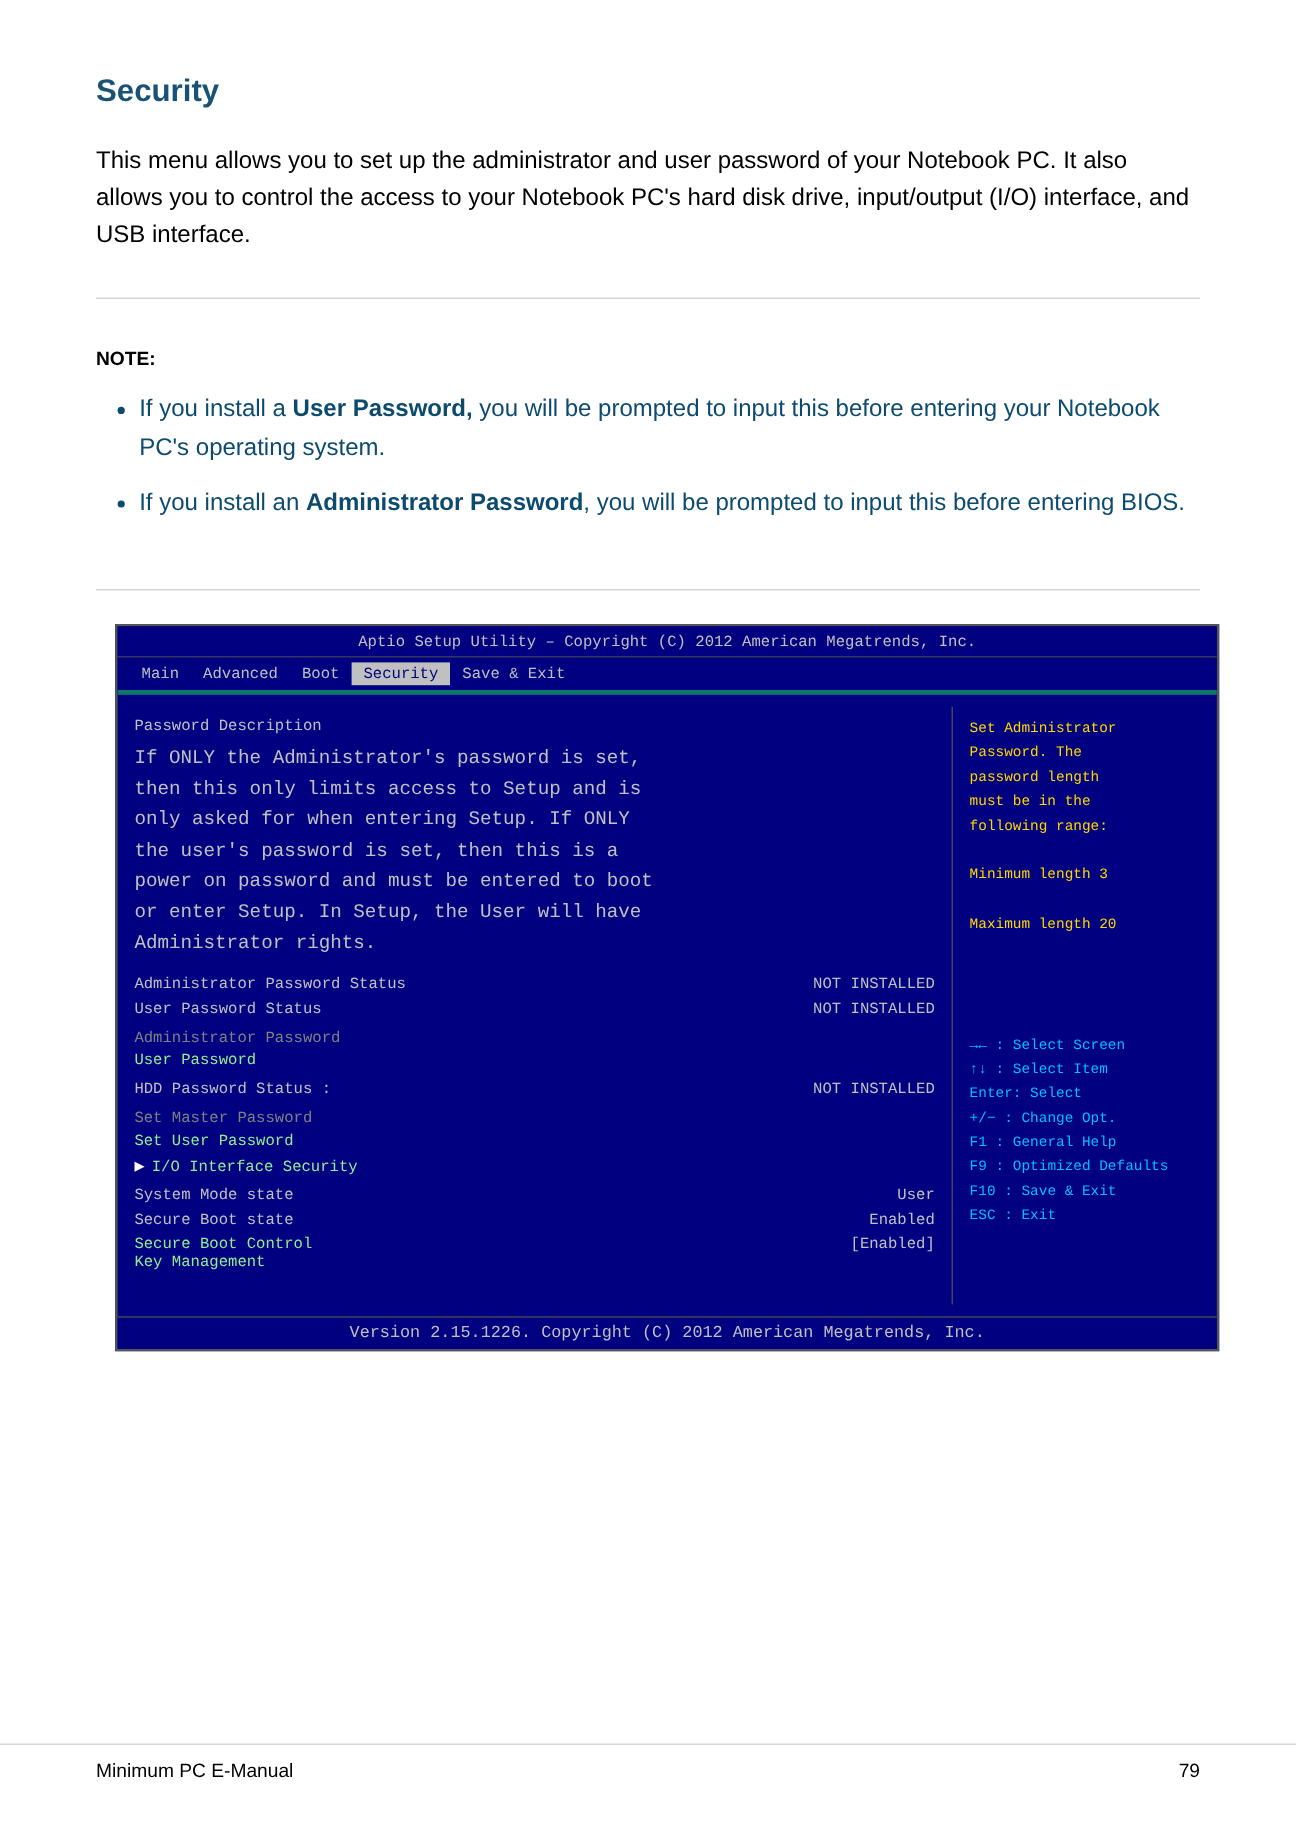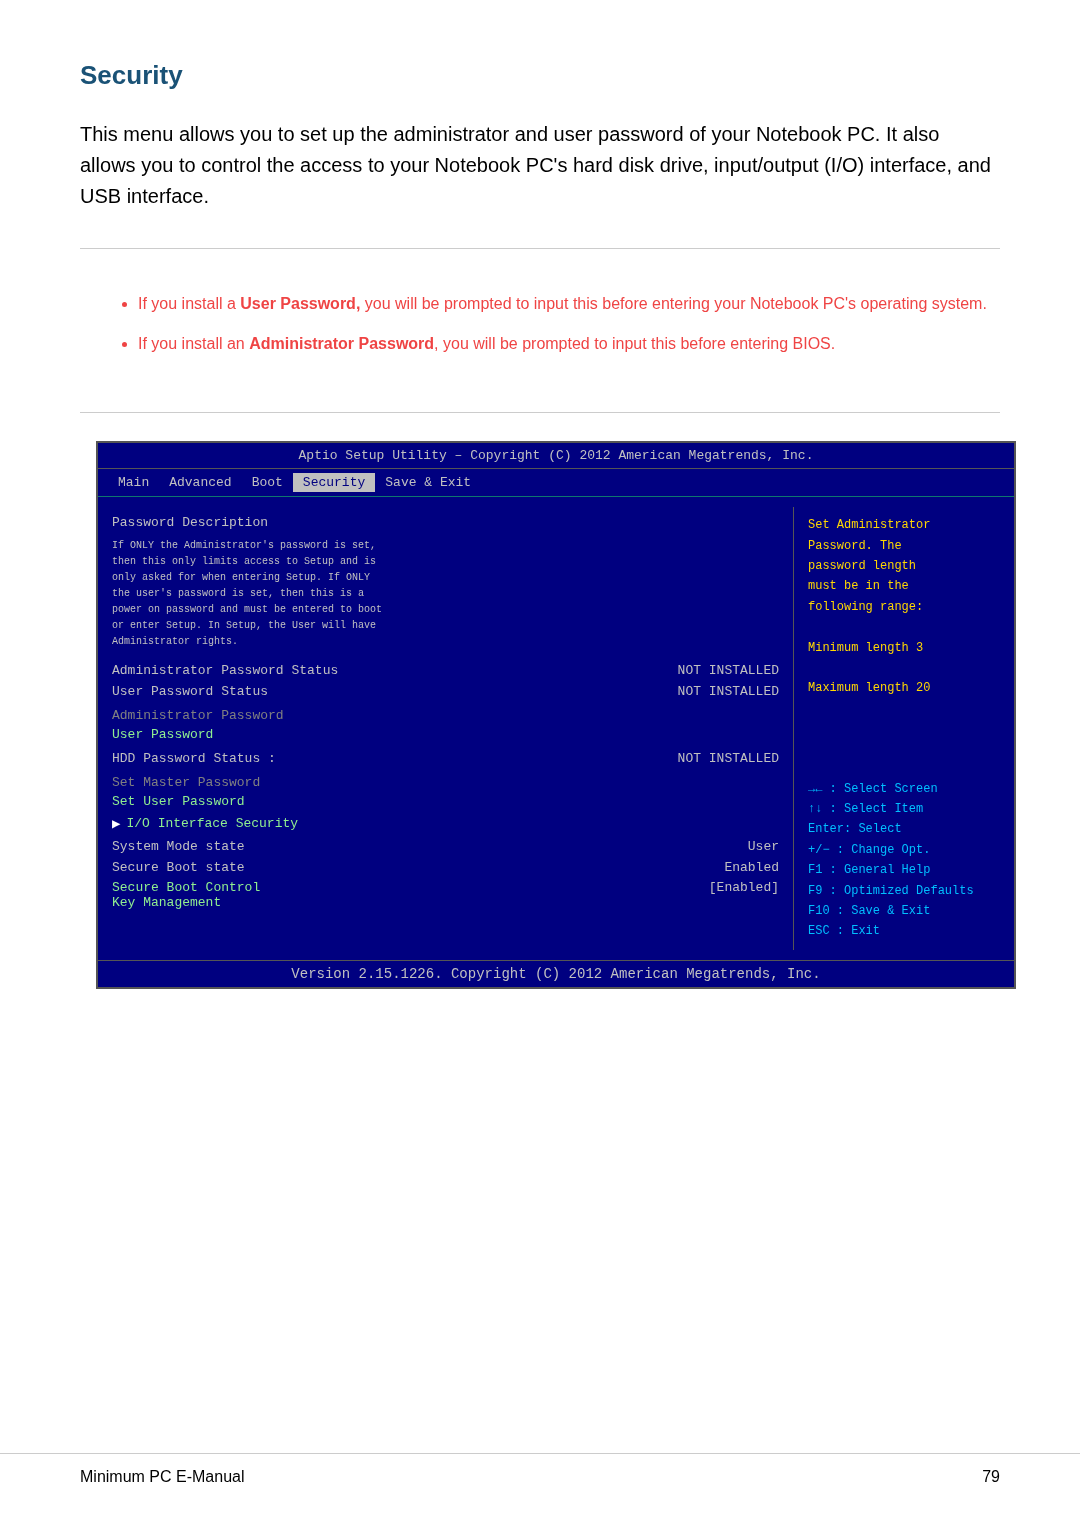--- a/index.html
+++ b/index.html
@@ -45,25 +45,24 @@
       font-weight: bold;
       margin-bottom: 16px;
     }
 
     .note-list {
       list-style: disc;
       padding-left: 36px;
     }
 
     .note-list li {
-      font-size: 16px;
+      font-size: 20px;
       line-height: 1.6;
       margin-bottom: 14px;
-      color: #ef4444;
-      margin-left: 22px;
+      color: #0c4a6e;
     }
 
     .note-list li b {
       font-weight: bold;
     }
 
     
     .bios-screen {
       background: #000080;
       color: #c0c0c0;
@@ -82,21 +81,21 @@
       padding: 5px 0;
       font-size: 13px;
       border-bottom: 1px solid #555;
     }
 
     .bios-menu-bar {
       background: #000080;
       display: flex;
       gap: 0;
       padding: 4px 10px;
-      border-bottom: 1px solid #0f766e;
+      border-bottom: 4px solid #0f766e;
     }
 
     .bios-menu-item {
       color: #c0c0c0;
       padding: 2px 10px;
       font-size: 13px;
       cursor: pointer;
     }
 
     .bios-menu-item.active {
@@ -137,21 +136,21 @@
     }
 
     .bios-left .pwd-desc {
       color: #c0c0c0;
       margin-bottom: 8px;
       font-size: 13px;
     }
 
     .bios-left .pwd-desc-text {
       color: #c0c0c0;
-      font-size: 10px;
+      font-size: 16px;
       line-height: 1.6;
       margin-bottom: 12px;
     }
 
     .bios-left .bios-row {
       display: flex;
       justify-content: space-between;
       color: #c0c0c0;
       font-size: 13px;
       margin-bottom: 4px;
@@ -241,20 +240,21 @@
 
 <div class="page-container">
 
   <h1 class="section-title">Security</h1>
 
   <p class="intro-text">This menu allows you to set up the administrator and user password of your Notebook PC. It also allows you to control the access to your Notebook PC's hard disk drive, input/output (I/O) interface, and USB interface.</p>
 
   <hr class="divider">
 
   <div class="note-box">
+    <div class="note-label">NOTE:</div>
     <ul class="note-list">
       <li>
         If you install a <b>User Password,</b> you will be prompted to input this before entering your Notebook PC's operating system.
       </li>
       <li>
         If you install an <b>Administrator Password</b>, you will be prompted to input this before entering BIOS.
       </li>
     </ul>
   </div>
 

